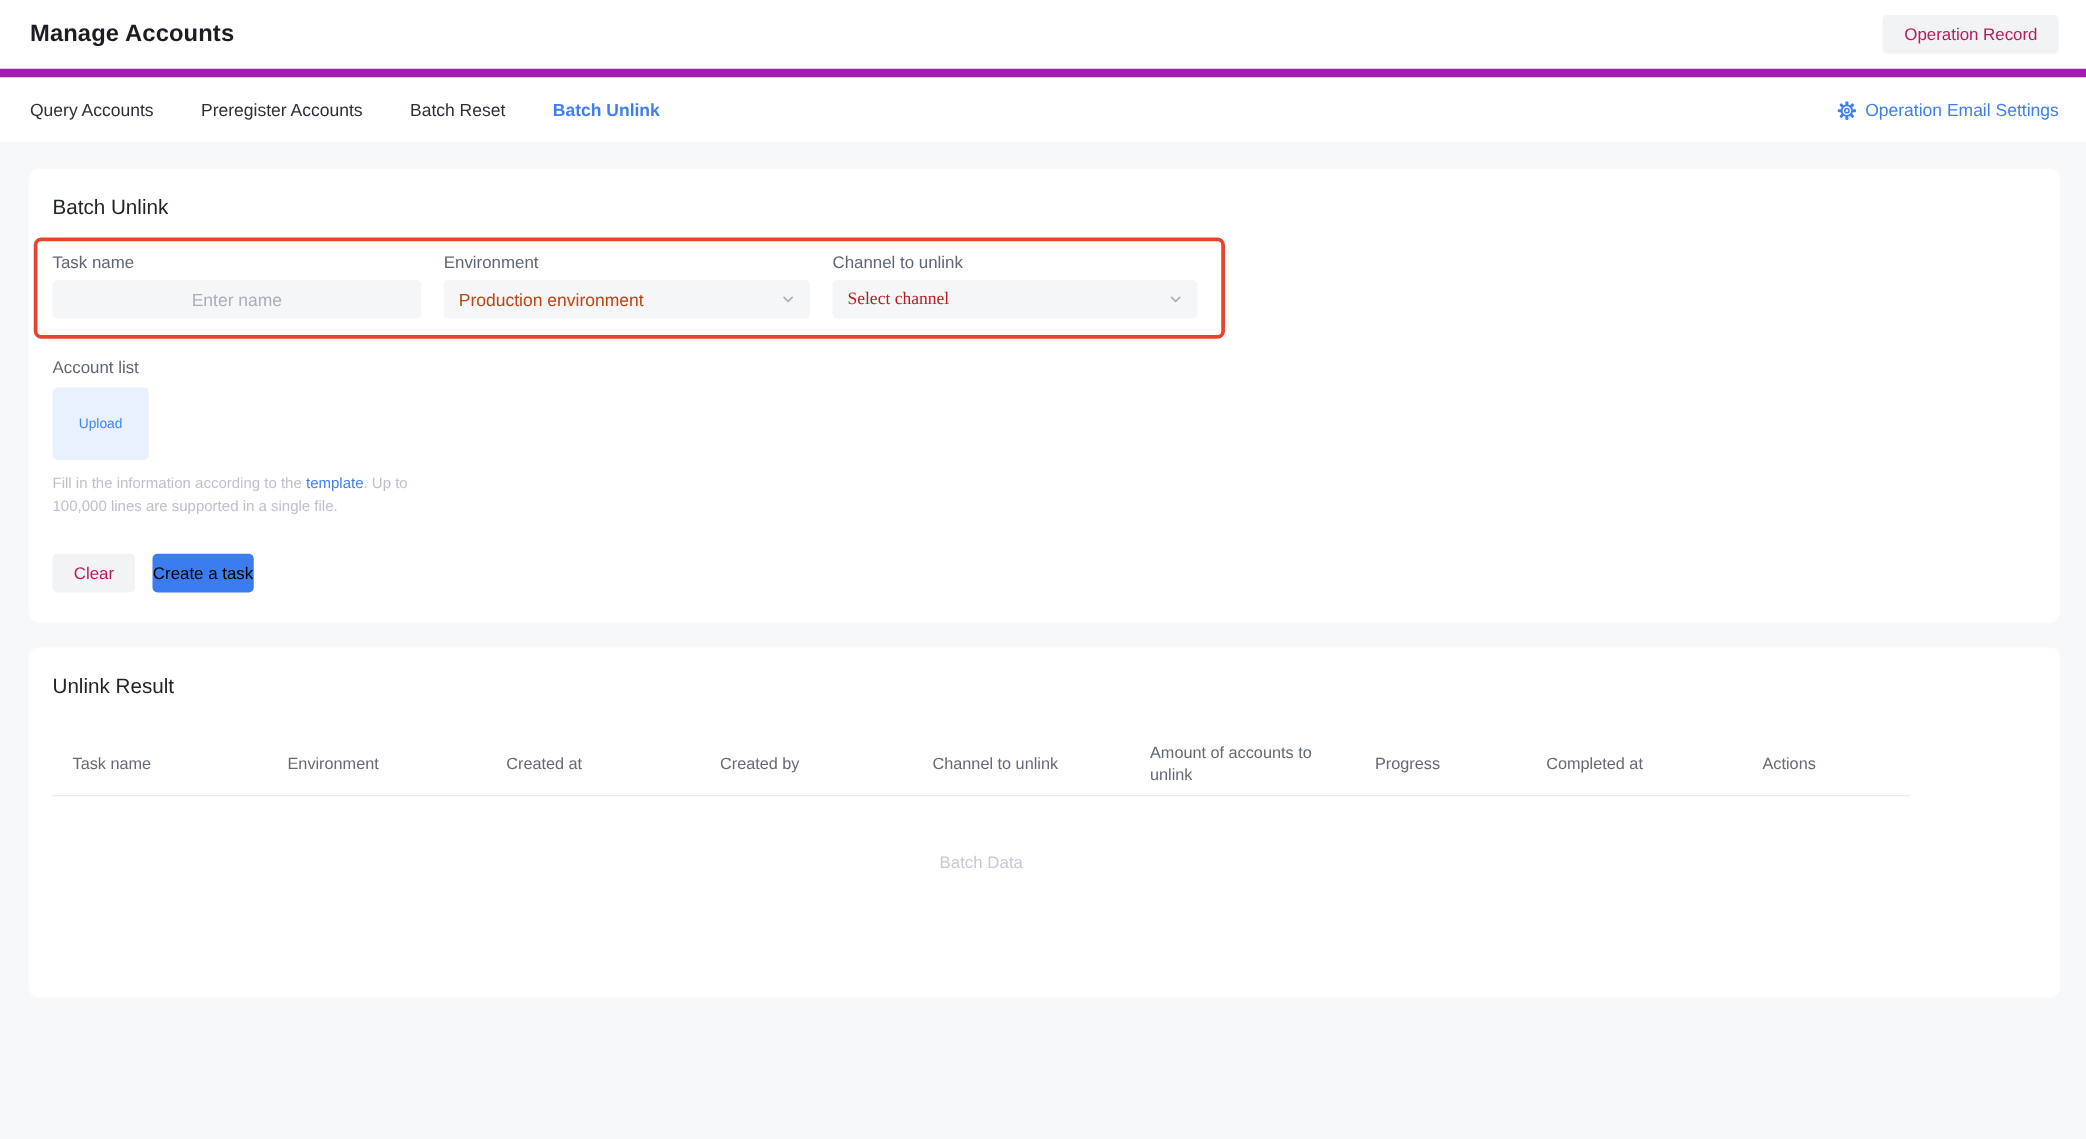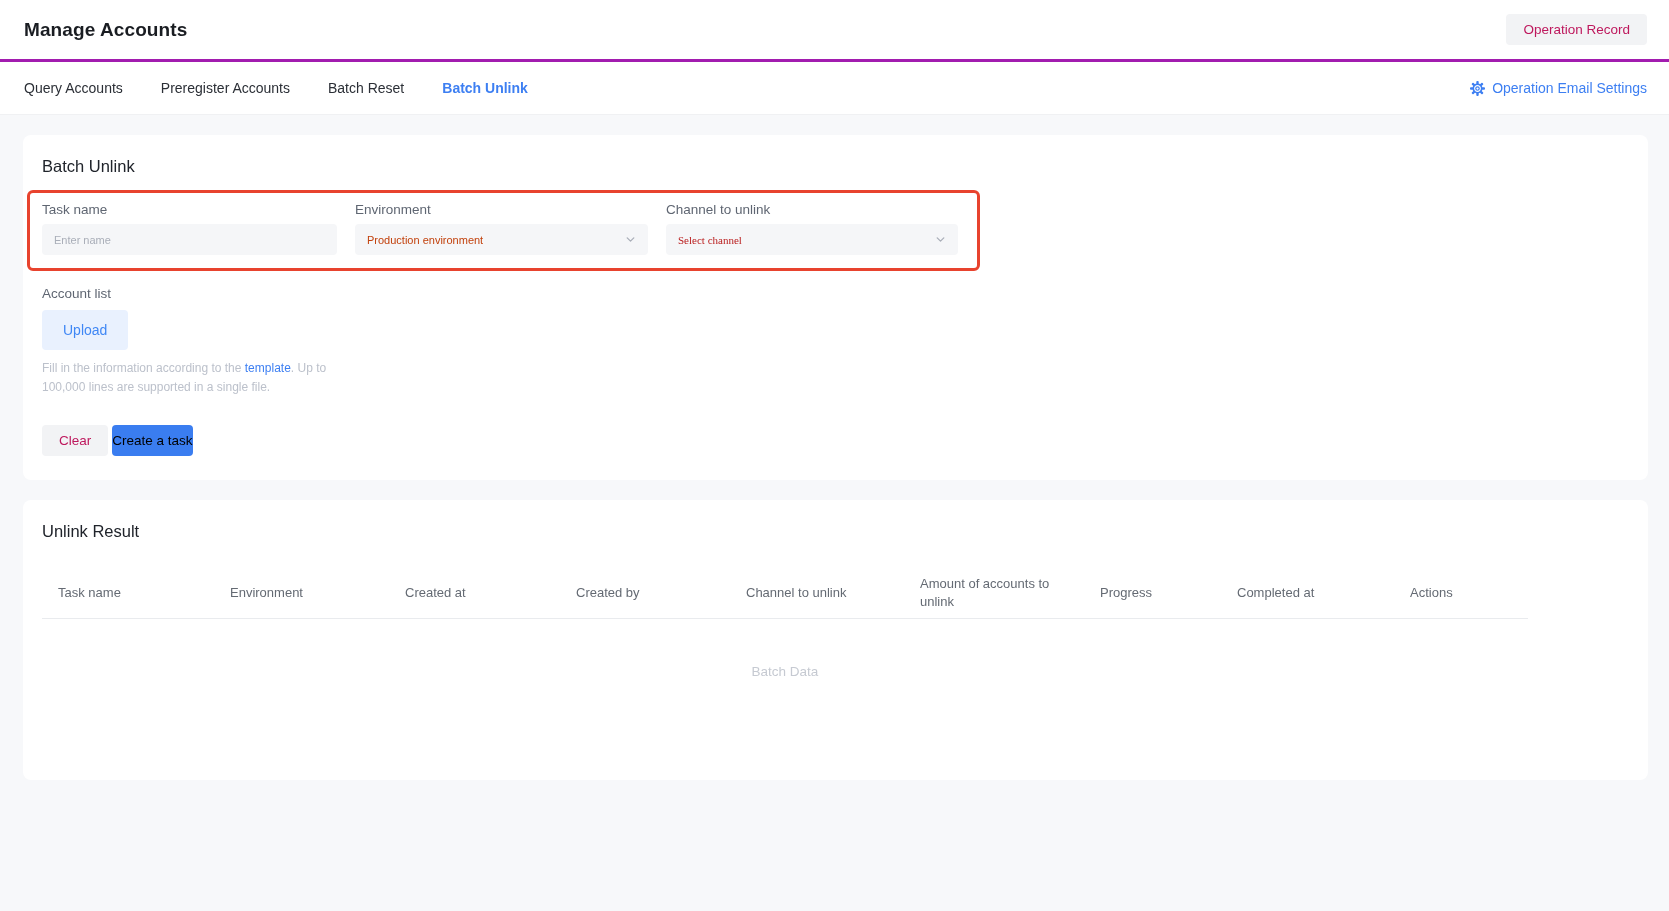--- a/index.html
+++ b/index.html
@@ -7,21 +7,21 @@
   body {
     font-family: "Liberation Sans", "DejaVu Sans", sans-serif;
     background: #f7f8fa;
     color: #23262b;
   }
 
   
   .topbar {
     height: 62px;
     background: #ffffff;
-    border-bottom: 3px solid #a21caf;
+    border-bottom: 7px solid #a21caf;
     display: flex;
     align-items: center;
     justify-content: space-between;
     padding: 0 22px 0 24px;
   }
   .topbar h1 {
     font-size: 19px;
     font-weight: 700;
     color: #1a1d22;
     letter-spacing: 0.1px;
@@ -93,23 +93,24 @@
   .field label {
     font-size: 13.5px;
     color: #5f6672;
     margin-bottom: 7px;
   }
   .field input, .select {
     height: 31px;
     background: #f5f6f8;
     border: none;
     border-radius: 4px;
-    font-size: 11px;
+    font-size: 14px;
     font-family: inherit;
     padding: 0 12px;
+    text-align: center;
   }
   .field input { width: 295px; color: #23262b; outline: none; }
   .field input::placeholder { color: #a9aeb8; }
   .f-env .select { width: 293px; }
   .f-ch  .select { width: 292px; }
   .select {
     display: flex;
     align-items: center;
     justify-content: space-between;
     cursor: pointer;
@@ -121,34 +122,34 @@
     margin-top: 15px;
     font-size: 13.5px;
     color: #5f6672;
   }
   .upload-btn {
     margin-top: 9px;
     background: #e9f1fe;
     color: #3f87f5;
     border: none;
     border-radius: 4px;
-    padding: 12px 21px;
-    font-size: 14px;
+    padding: 23px 21px;
+    font-size: 11px;
     font-family: inherit;
     cursor: pointer;
     display: inline-block;
   }
   .hint {
     margin-top: 9px;
     font-size: 12px;
     line-height: 19px;
     color: #bcc1cb;
   }
   .hint a { color: #3d7ff2; text-decoration: none; cursor: pointer; }
-  .actions-row { margin-top: 28px; display: flex; gap: 4px; }
+  .actions-row { margin-top: 28px; display: flex; gap: 14px; }
   .btn-primary {
     background: #3a7df0;
     color: #000000;
     border: none;
     border-radius: 4px;
     padding: 8px 0;
     font-size: 13.5px;
     font-family: inherit;
     cursor: pointer;
   }

